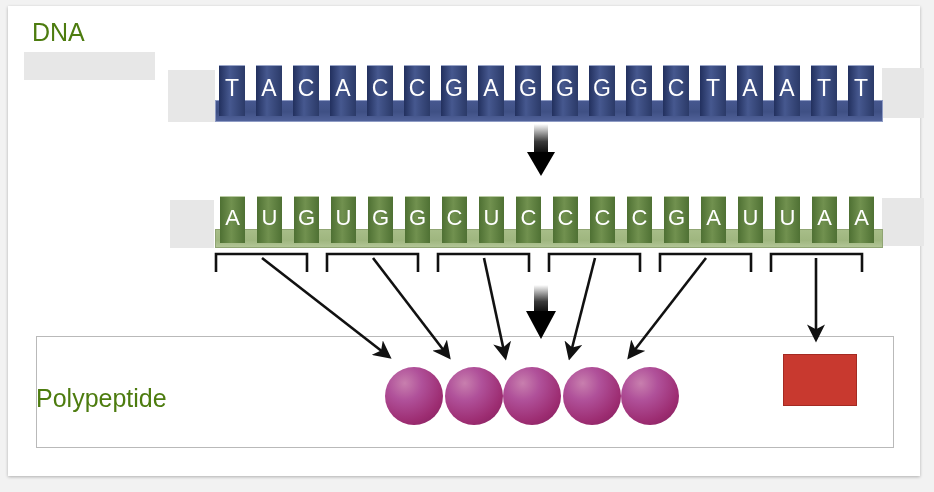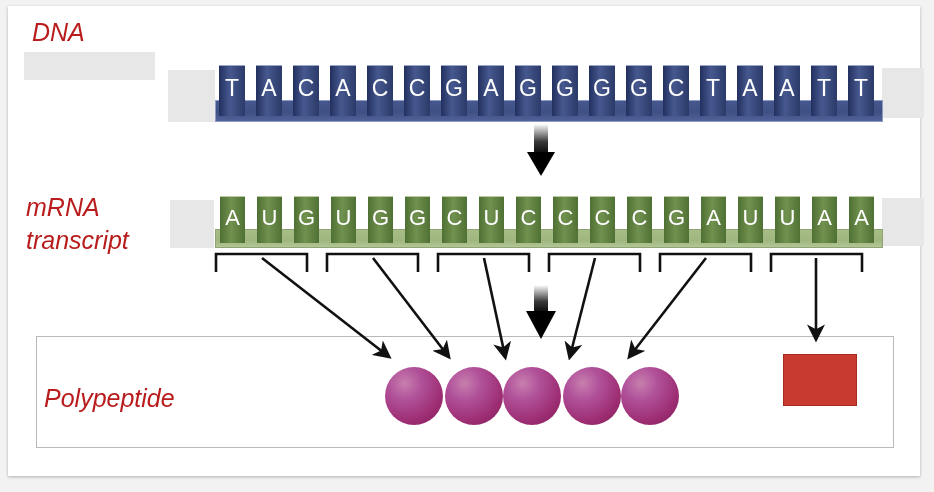--- a/index.html
+++ b/index.html
@@ -7,26 +7,26 @@
 
   #stage{position:relative;width:934px;height:492px;background:#f2f2f2;}
 
   
   .card{
     position:absolute;left:8px;top:6px;width:912px;height:470px;
     background:#ffffff;box-shadow:0 1px 3px rgba(0,0,0,.28);
   }
 
   
-  .lbl{position:absolute;color:#b91c1c;font-size:25px;line-height:29px;white-space:pre;font-style:italic;}
+  .lbl{position:absolute;color:#4d7c0f;font-size:25px;line-height:29px;white-space:pre;}
   #dna-label{left:24px;top:12px;}
   #dna-label2{left:24px;top:80px;}
   #mrna-label{left:18px;top:187px;}
   #mrna-label2{left:18px;top:220px;}
-  #poly-label{left:36px;top:378px;}
+  #poly-label{left:28px;top:378px;}
 
   
   .gray{position:absolute;background:#e7e7e7;}
   #gray-title{left:16px;top:46px;width:131px;height:28px;}
   #gray-dna-l{left:160px;top:64px;width:47px;height:52px;}
   #gray-dna-r{left:874px;top:62px;width:42px;height:50px;}
   #gray-mrna-l{left:162px;top:194px;width:44px;height:48px;}
   #gray-mrna-r{left:874px;top:192px;width:42px;height:48px;}
 
   
@@ -74,22 +74,20 @@
   
   #overlay{position:absolute;left:0;top:0;width:934px;height:492px;pointer-events:none;}
 </style>
 </head>
 <body>
 
 <div id="stage">
   <div class="card">
 
     <div class="lbl" id="dna-label">DNA</div>
-    <div class="lbl" id="mrna-label">mRNA</div>
-    <div class="lbl" id="mrna-label2">transcript</div>
 
     <div class="gray" id="gray-title"></div>
     <div class="gray" id="gray-dna-l"></div>
     <div class="gray" id="gray-dna-r"></div>
     <div class="gray" id="gray-mrna-l"></div>
     <div class="gray" id="gray-mrna-r"></div>
 
     <div id="dna-strand">
       <div id="dna-backbone"></div>
     <div class="nt" style="left: 4px;">T</div>

